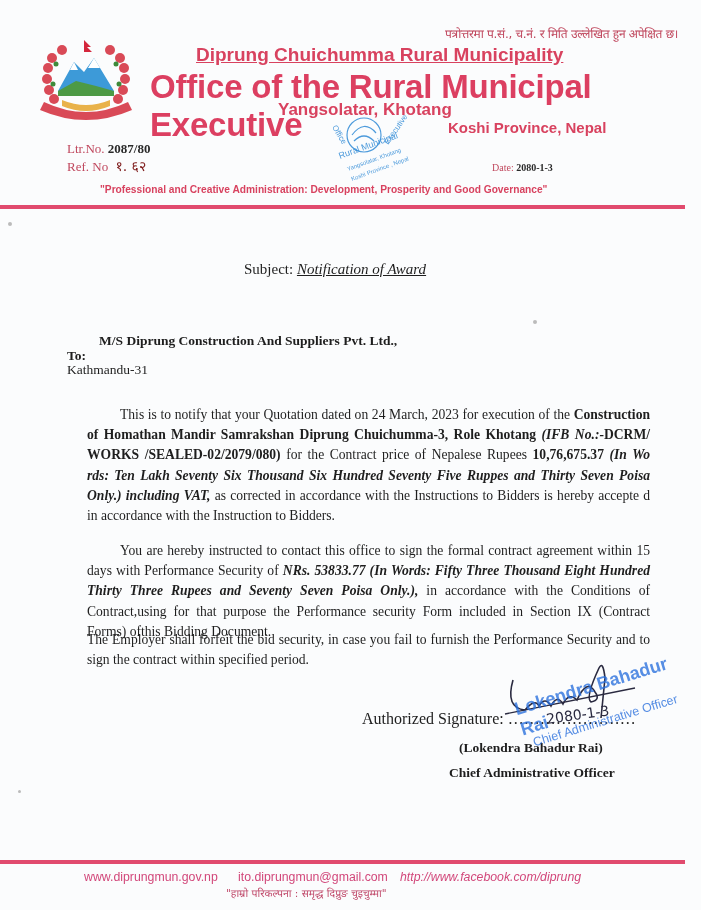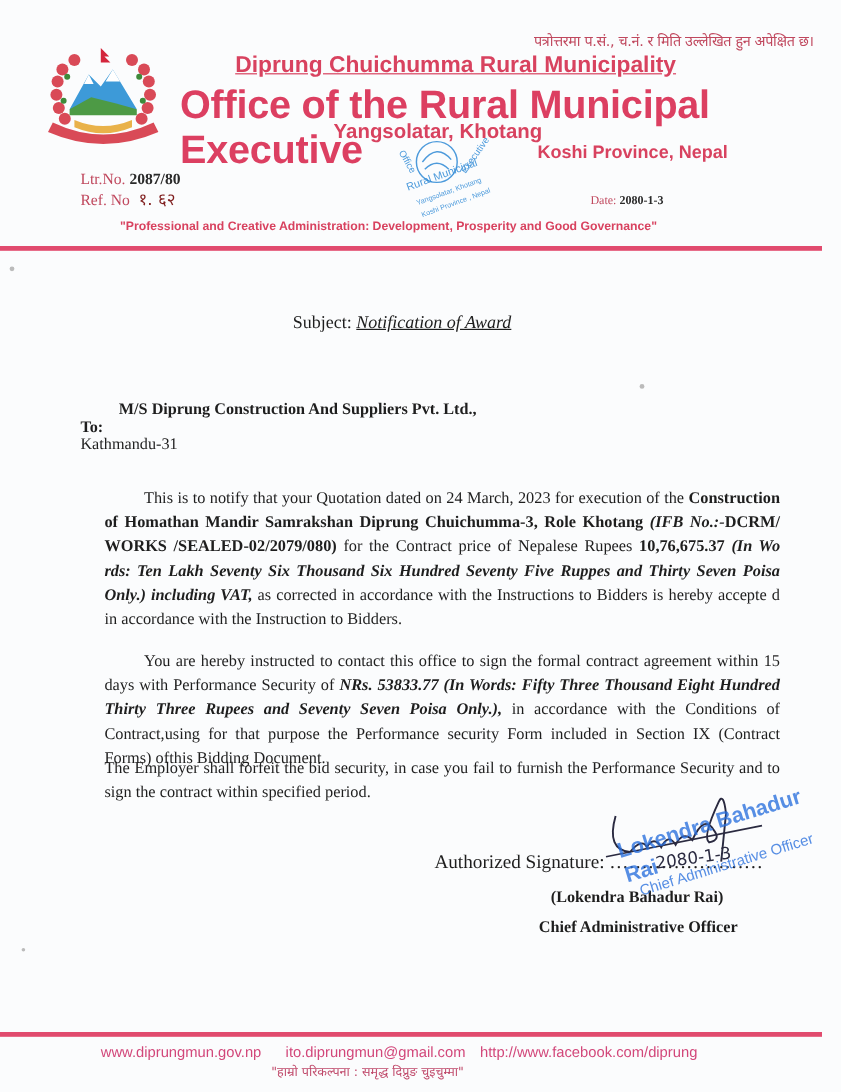--- a/index.html
+++ b/index.html
@@ -52,21 +52,21 @@
   .signer-title { left: 449px; top: 765px; font-size: 13.5px; font-weight: bold; }
   .blue-stamp { left: 512px; top: 700px; font-family: "Liberation Sans", sans-serif; color: rgba(40,110,220,0.78); transform: rotate(-17deg); transform-origin: left top; }
   .blue-stamp .bs-name { font-size: 18px; font-weight: bold; display: block; }
   .blue-stamp .bs-title { font-size: 12.5px; display: block; margin-left: 8px; margin-top: -2px; }
 
   
   .footer-row { left: 72px; top: 870px; font-family: "Liberation Sans", sans-serif; font-size: 12.3px; color: #d2477a; }
   .footer-row span { display: inline-block; }
   .footer-web { position: absolute; left: 0; white-space: nowrap; margin-left: 12px; }
   .footer-email { position: absolute; left: 166px; white-space: nowrap; }
-  .footer-fb { position: absolute; left: 328px; white-space: nowrap; }
+  .footer-fb { position: absolute; left: 328px; white-space: nowrap; font-style: italic; }
   .footer-slogan { left: 226px; top: 886px; font-family: "DejaVu Sans", sans-serif; font-size: 10.5px; color: #c04a6b; }
 
   .speck { width: 4px; height: 4px; border-radius: 50%; background: #bbb; }
 </style>
 </head>
 <body>
 
 <div class="abs emblem">
   <svg width="100" height="90" viewBox="0 0 100 90">
 

